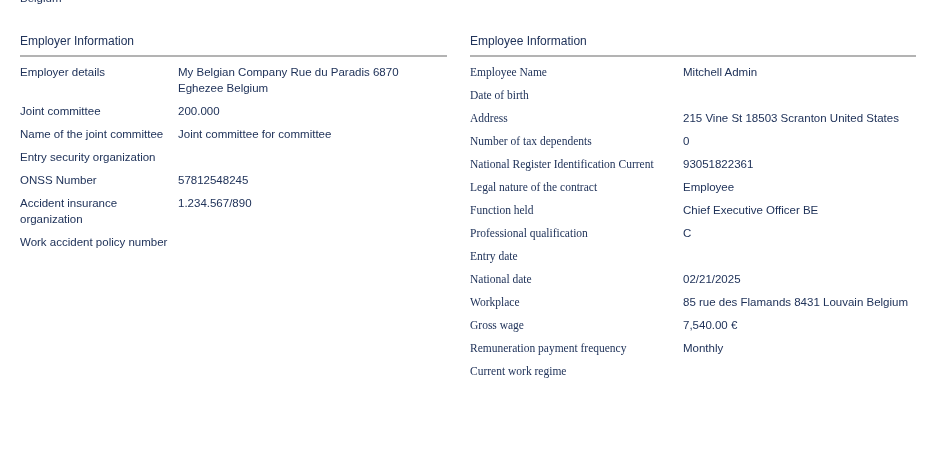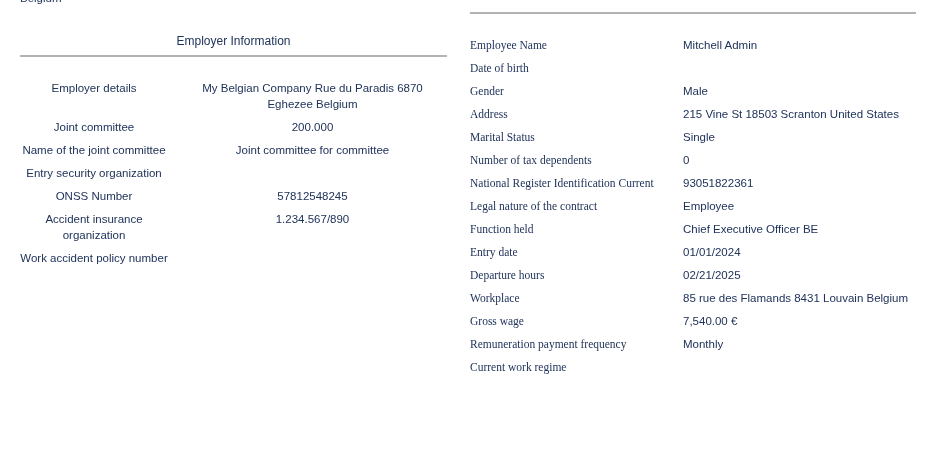--- a/index.html
+++ b/index.html
@@ -29,35 +29,34 @@
   }
   .columns {
     display: flex;
     align-items: flex-start;
   }
   .col { flex: 1 1 auto; }
   .col-left {
     flex: 0 0 427px;
     width: 427px;
     margin-right: 23px;
-    text-align: center;
   }
   .sec-title {
     margin-top: 27px;
     font-size: 12px;
     font-weight: 400;
     line-height: 16px;
   }
   .sec-rule {
     margin-top: 6px;
     height: 2px;
     background: var(--divider, #b3b3b3);
     border: none;
   }
-  .rows { margin-top: 23px; }
+  .rows { margin-top: 7px; }
   .row {
     display: flex;
     align-items: flex-start;
     margin-bottom: 7px;
   }
   .row .label, .row .value {
     font-size: 11.5px;
     line-height: 16px;
   }
   .row .label { flex: 0 0 auto; }
@@ -109,46 +108,39 @@
     <div class="value">1.234.567/890</div>
   </div>
 
   <div class="row">
     <div class="label">Work accident policy number</div>
     <div class="value"></div>
   </div>
 </div>
 </section>
     <section class="col col-right">
+  <h2 class="sec-title">Employee Information</h2>
   <div class="sec-rule"></div>
   <div class="rows">
   <div class="row">
     <div class="label">Employee Name</div>
     <div class="value">Mitchell Admin</div>
   </div>
 
   <div class="row">
     <div class="label">Date of birth</div>
     <div class="value"></div>
   </div>
 
-  <div class="row">
-    <div class="label">Gender</div>
-    <div class="value">Male</div>
-  </div>
 
   <div class="row">
     <div class="label">Address</div>
     <div class="value">215 Vine St 18503 Scranton United States</div>
   </div>
 
-  <div class="row">
-    <div class="label">Marital Status</div>
-    <div class="value">Single</div>
-  </div>
 
   <div class="row">
     <div class="label">Number of tax dependents</div>
     <div class="value">0</div>
   </div>
 
   <div class="row">
     <div class="label">National Register Identification Current</div>
     <div class="value">93051822361</div>
   </div>
@@ -156,28 +148,31 @@
   <div class="row">
     <div class="label">Legal nature of the contract</div>
     <div class="value">Employee</div>
   </div>
 
   <div class="row">
     <div class="label">Function held</div>
     <div class="value">Chief Executive Officer BE</div>
   </div>
 
+  <div class="row">
+    <div class="label">Professional qualification</div>
+    <div class="value">C</div>
+  </div>
 
   <div class="row">
     <div class="label">Entry date</div>
-    <div class="value">01/01/2024</div>
   </div>
 
   <div class="row">
-    <div class="label">Departure hours</div>
+    <div class="label">National date</div>
     <div class="value">02/21/2025</div>
   </div>
 
   <div class="row">
     <div class="label">Workplace</div>
     <div class="value">85 rue des Flamands 8431 Louvain Belgium</div>
   </div>
 
   <div class="row">
     <div class="label">Gross wage</div>

